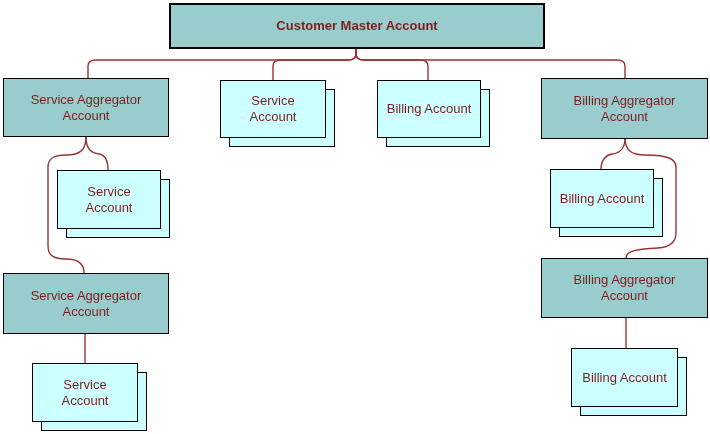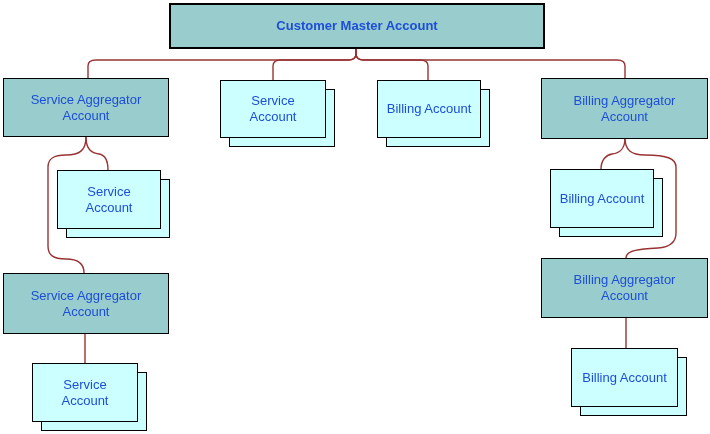--- a/index.html
+++ b/index.html
@@ -7,21 +7,21 @@
     padding: 0;
     background: #ffffff;
   }
   * { box-sizing: border-box; }
   #canvas {
     position: relative;
     width: 710px;
     height: 434px;
     background: #ffffff;
     font-family: "Liberation Sans", sans-serif;
-    color: #1d4ed8;
+    color: #7f1d1d;
     overflow: hidden;
     padding-left: 42px;
   }
   #connectors {
     position: absolute;
     left: 0;
     top: 0;
     width: 710px;
     height: 434px;
   }

